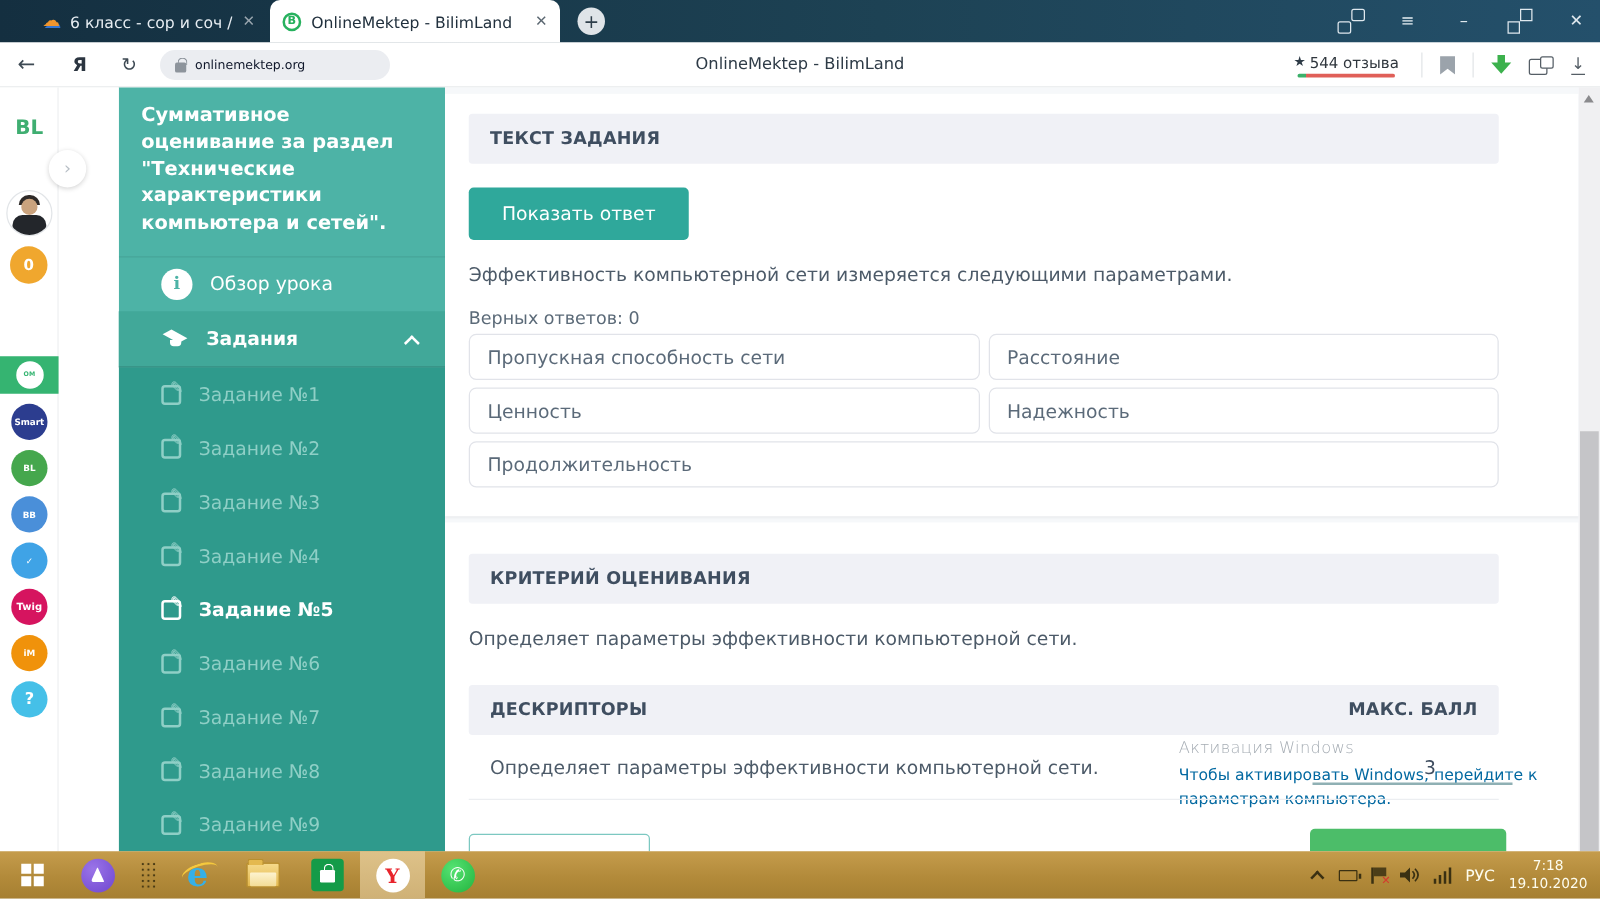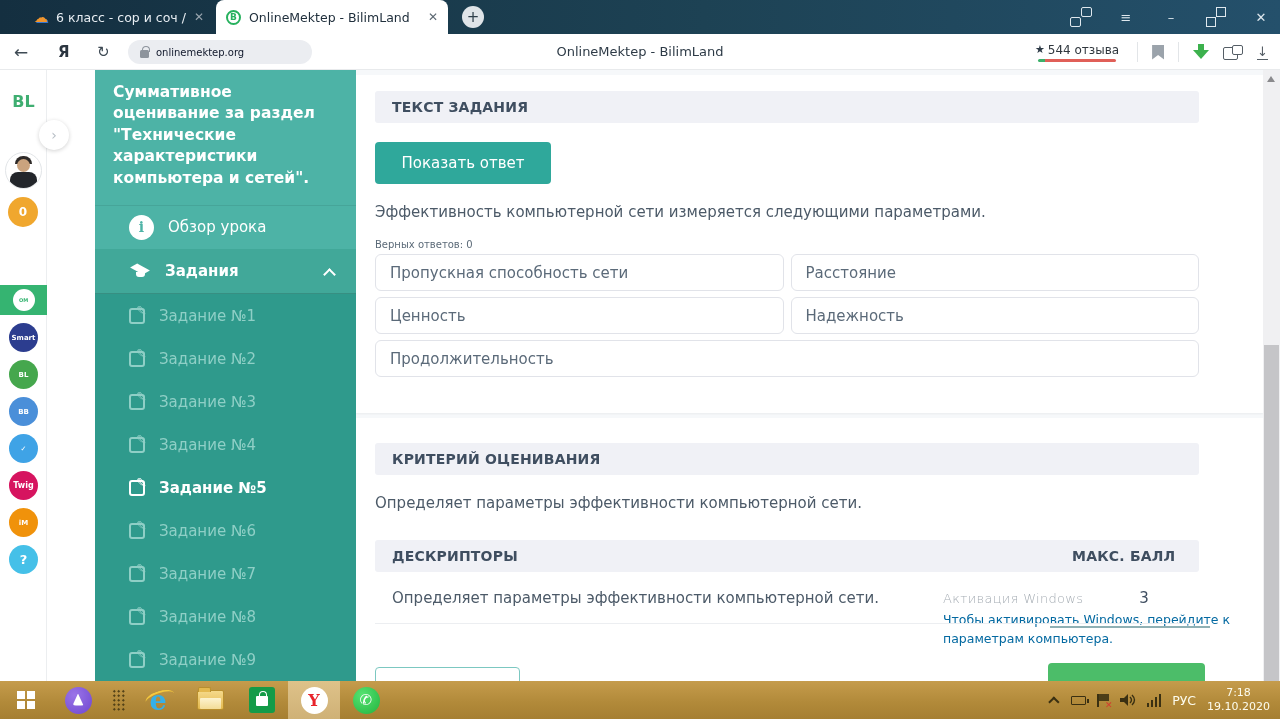--- a/index.html
+++ b/index.html
@@ -115,29 +115,29 @@
   .sb-item.active { color:#ffffff; font-weight:bold; }
   .pencil-sq { position:relative; width:16px; height:16px; border:2px solid currentColor; border-radius:3px; }
   .pencil-sq::after { content:"✎"; position:absolute; right:-4px; top:-7px; font-size:13px; color:currentColor; }
   .sb-fill { flex:1; background:#4db3a6; }
 
   
   .main { flex:1; position:relative; background:#f6f8fa; overflow:hidden; }
   .card { position:absolute; left:0; right:0; background:#fff; }
   .card1 { top:5px; height:338px; box-shadow:0 1px 2px rgba(0,0,0,.05); }
   .card2 { top:348px; bottom:0; }
-  .band { margin:0 64px 0 19px; height:32px; background:#f0f1f6; border-radius:3px;
+  .band { margin:0 64px 0 19px; height:40px; background:#f0f1f6; border-radius:3px;
           display:flex; align-items:center; padding:0 17px; }
   .band-label { font-size:14px; font-weight:bold; color:#3f4e60; letter-spacing:.2px; }
-  .band-right { margin-left:auto; width:110px; text-align:left; }
+  .band-right { margin-left:auto; width:110px; text-align:right; }
   .mt16 { margin-top:16px; } .mt25 { margin-top:25px; } .mt28 { margin-top:28px; }
   .show-btn { margin:19px 0 0 19px; width:176px; height:42px; background:#2fa89b; border:none;
               border-radius:4px; color:#fff; font-size:15px; font-family:inherit; }
   .task-text { margin:19px 64px 0 19px; font-size:15px; color:#4c5a68; }
-  .correct-label { margin:18px 64px 0 19px; font-size:10px; color:#5b6a78; }
+  .correct-label { margin:18px 64px 0 19px; font-size:14px; color:#5b6a78; }
   .answers { margin:4px 64px 0 19px; display:grid; grid-template-columns:1fr 1fr; gap:6px 7px; }
   .answer-box { height:37px; border:1px solid #e1e3e9; border-radius:6px; background:#fff;
                 display:flex; align-items:center; padding-left:14px; font-size:15px; color:#5b6a79; }
   .answer-wide { grid-column:1 / 3; }
   .criteria-text { margin:19px 64px 0 19px; font-size:15px; color:#4c5a68; }
   .desc-row { position:relative; z-index:3; margin:10px 64px 0 19px; display:flex; align-items:flex-start;
               padding:7px 0 16px 17px; border-bottom:1px solid #eceef1; }
   .desc-text { flex:1; font-size:15px; color:#4c5a68; }
   .desc-score { width:110px; text-align:center; font-size:15px; color:#3f4e60; }
   .btn-outline { position:absolute; left:19px; bottom:-26px; width:145px; height:40px;

